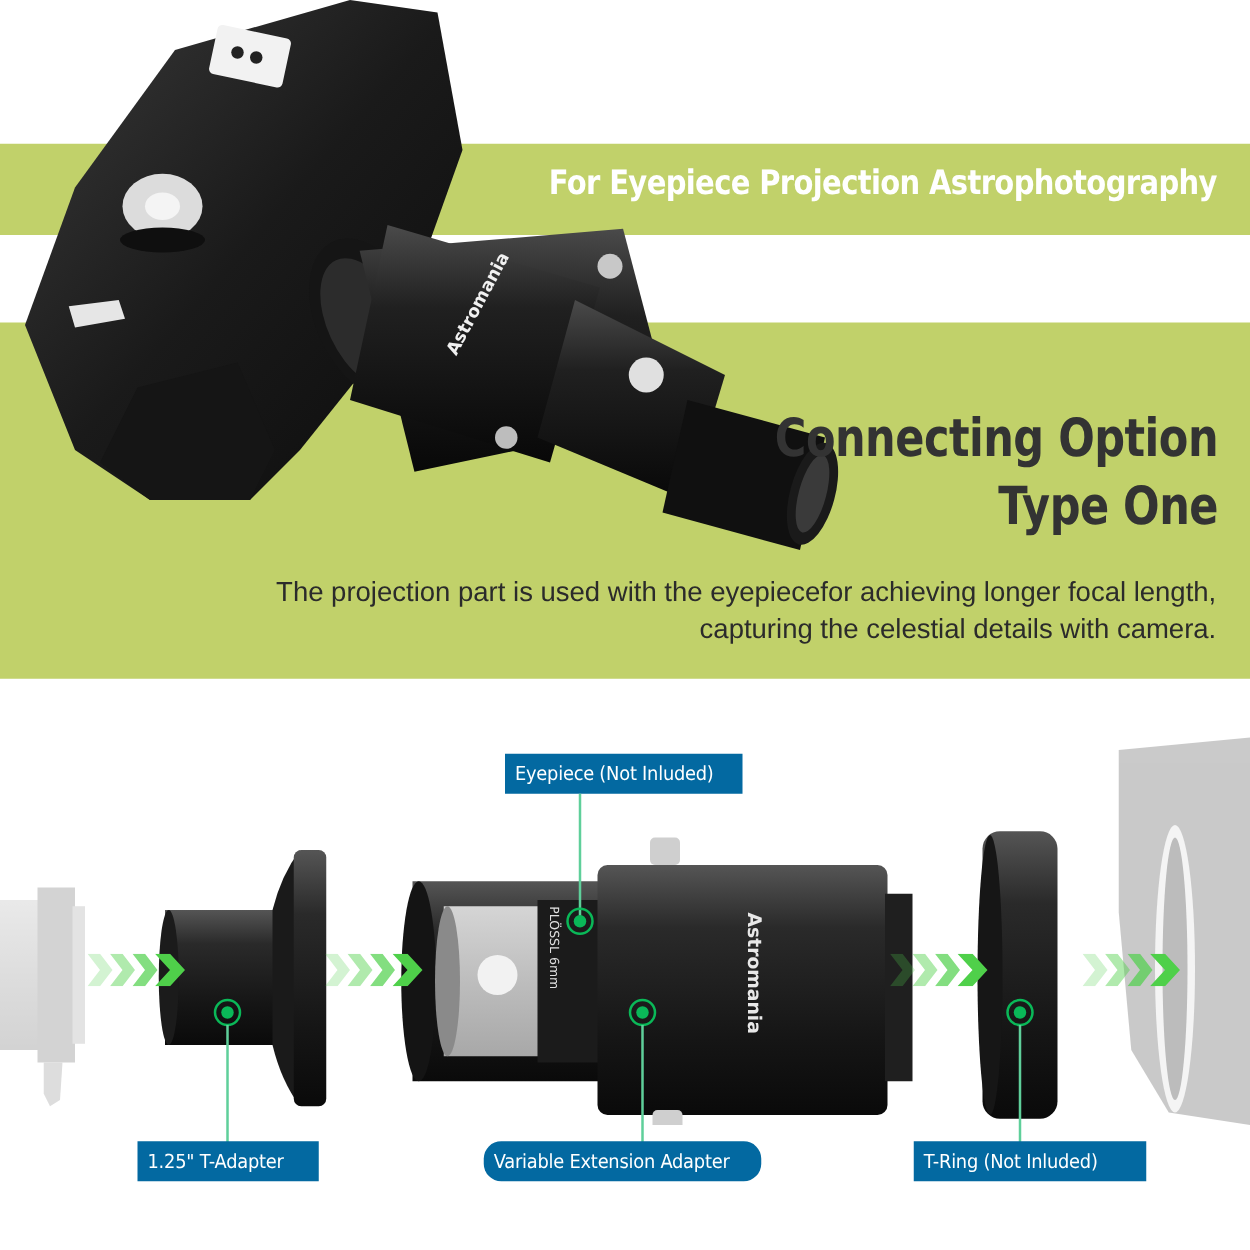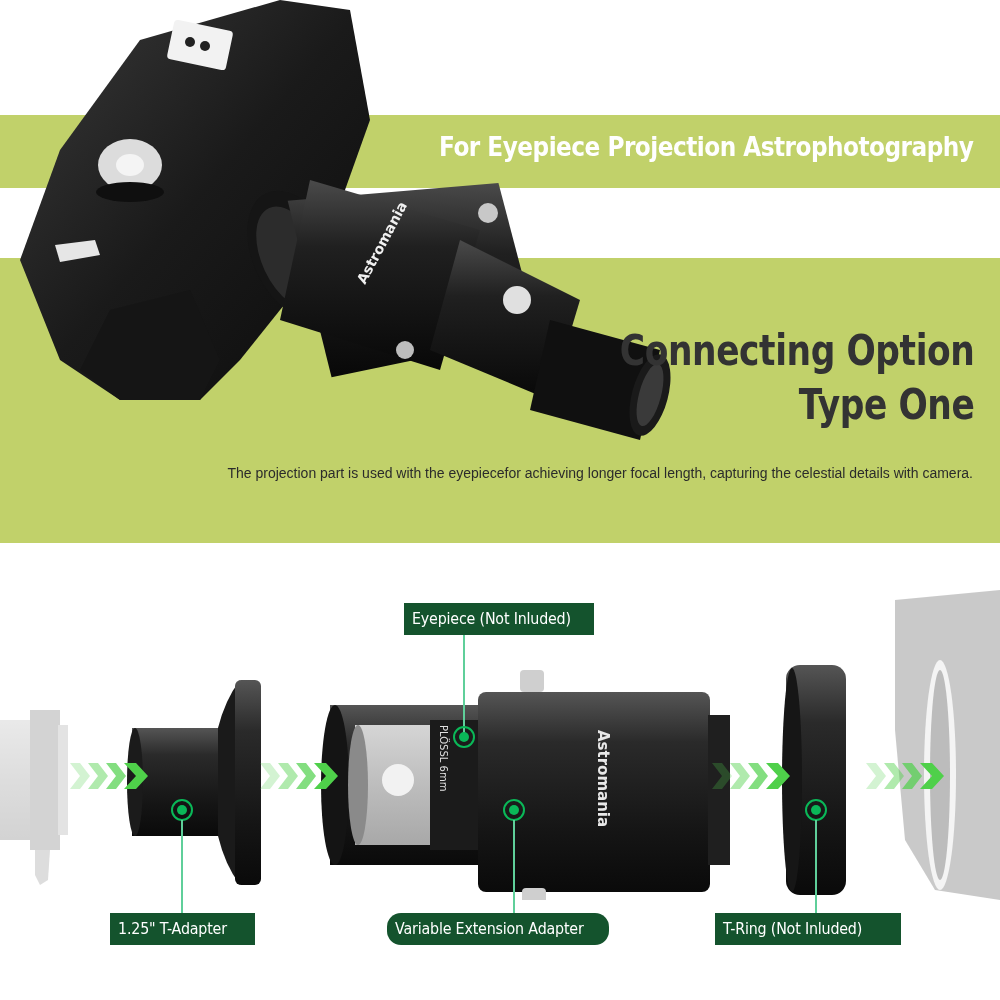--- a/index.html
+++ b/index.html
@@ -17,34 +17,34 @@
     transform: scaleX(0.86); transform-origin: right center; white-space: nowrap;
   }
   .heading {
     position: absolute; right: 26px; top: 324px; text-align: right;
     font-family: "DejaVu Sans", sans-serif; font-weight: bold;
     font-size: 42px; line-height: 54px; color: #333333; letter-spacing: -0.5px;
     transform: scaleX(0.82); transform-origin: right top; white-space: nowrap;
   }
   .desc {
     position: absolute; right: 27px; top: 459px; width: 800px; text-align: right;
-    font-family: "Liberation Sans", sans-serif; font-size: 14px; line-height: 29px;
+    font-family: "Liberation Sans", sans-serif; font-size: 22px; line-height: 29px;
     color: #2b2b2b;
   }
 
   
   .shape { position: absolute; }
   .camera-top { left: 20px; top: 0px; width: 660px; height: 440px; }
   .parts { left: 0; top: 580px; width: 1000px; height: 320px; }
 
   .chev { position: absolute; top: 763px; display: flex; gap: 0; }
   .chev svg { display: block; }
 
   .tag {
-    position: absolute; height: 32px; background: #14532d; color: #ffffff;
+    position: absolute; height: 32px; background: #0369a1; color: #ffffff;
     font-family: "DejaVu Sans", sans-serif; font-size: 15.5px; line-height: 32px;
     padding: 0 8px; white-space: nowrap; letter-spacing: -0.2px;
   }
   .tag span { display: inline-block; transform: scaleX(0.92); transform-origin: left center; }
   .lead { position: absolute; width: 2px; background: #5fcf9a; }
   .dot { position: absolute; width: 22px; height: 22px; border-radius: 50%;
          border: 2px solid #0ab858; background: transparent; }
   .dot::after { content: ""; position: absolute; left: 4px; top: 4px; width: 10px; height: 10px;
          border-radius: 50%; background: #0ab858; }
 </style>
@@ -210,15 +210,15 @@
 </div>
 
 <div class="dot" style="left:503px; top:799px;"></div>
 <div class="lead" style="left:513px; top:820px; height:94px;"></div>
 <div class="tag" style="left:387px; top:913px; width:222px;border-radius:14px;">
   <span>Variable Extension Adapter</span>
 </div>
 
 <div class="dot" style="left:805px; top:799px;"></div>
 <div class="lead" style="left:815px; top:820px; height:94px;"></div>
-<div class="tag" style="left:715px; top:913px; width:186px;text-decoration:underline;">
+<div class="tag" style="left:731px; top:913px; width:186px;text-decoration:underline;">
   <span>T-Ring (Not Inluded)</span>
 </div>
 
 </body></html>

